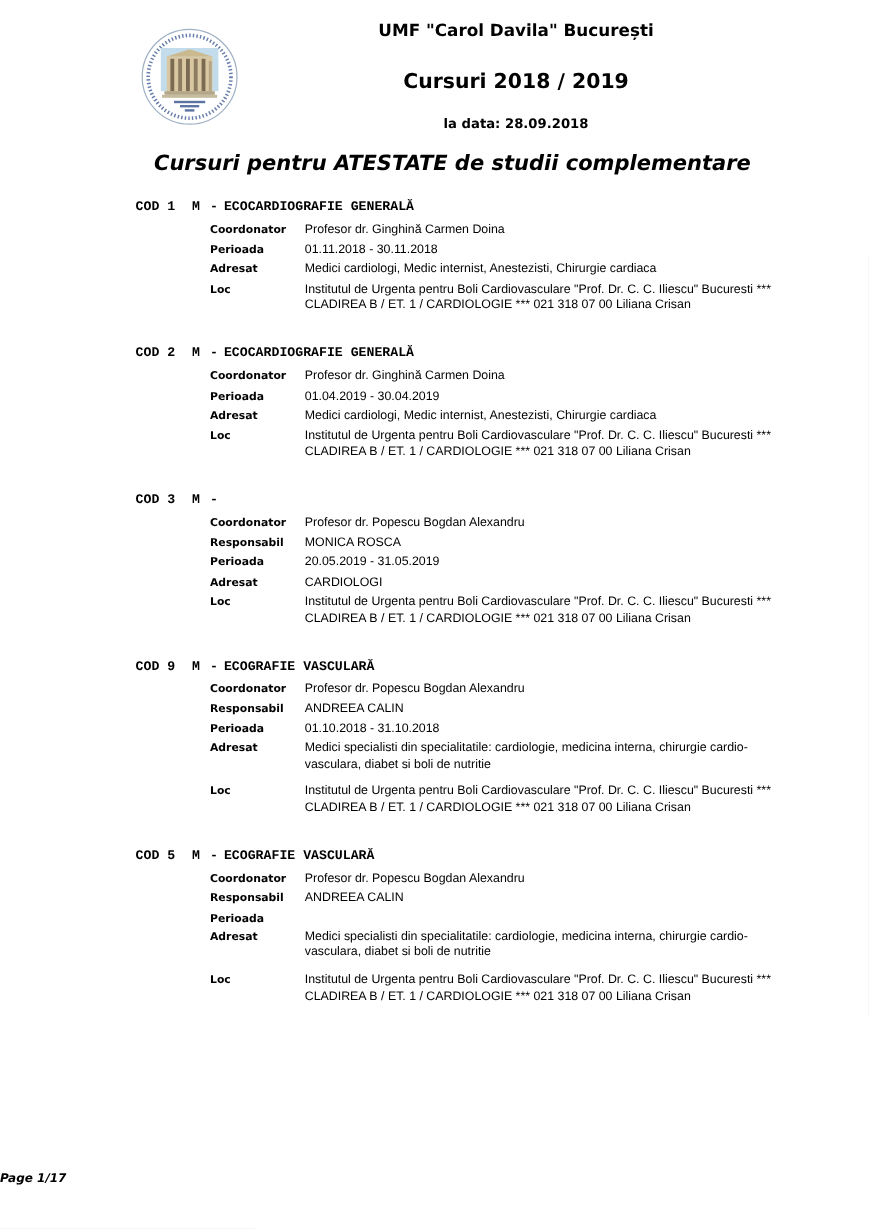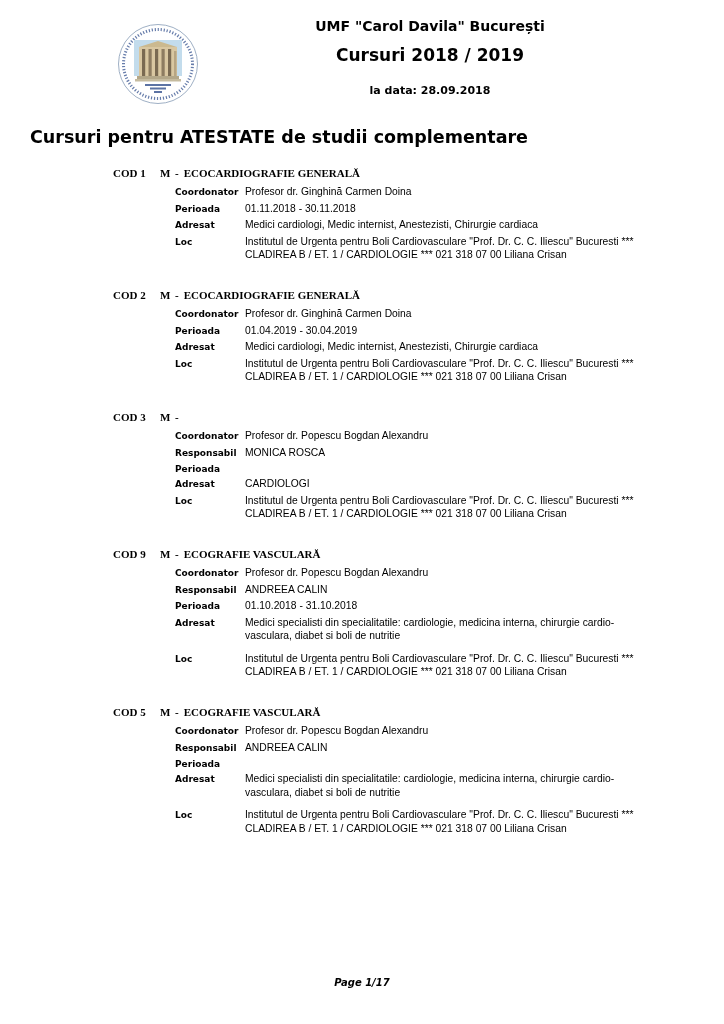--- a/index.html
+++ b/index.html
@@ -17,62 +17,61 @@
     position:absolute; left:117px; top:23px;
     width:82px; height:82px;
   }
   .header-text {
     position:absolute; left:230px; top:18px; width:400px;
     text-align:center;
     font-family:"DejaVu Sans", sans-serif;
     font-weight:bold;
   }
   .org-name   { font-size:14px; }
-  .header-title{ font-size:17px; margin-top:11px; }
+  .header-title{ font-size:17px; margin-top:24px; }
   .header-date { font-size:11px; margin-top:19px; }
   .page-title {
     position:absolute; top:127px; left:0; width:724px;
-    padding-left:30px;
-    font-family:"DejaVu Sans", sans-serif;
-    font-weight:bold; font-size:17.5px;
+    text-align:center; padding-left:30px;
+    font-family:"DejaVu Sans", sans-serif;
+    font-weight:bold; font-size:17.5px;font-style:italic;
   }
   .content {
     position:absolute; top:167px; left:113px; width:566px;
   }
   .section-title {
     font-family:"DejaVu Sans", sans-serif;
     font-weight:bold; font-size:13px;
     margin:0 0 7px 9px;
   }
   .entry { margin-bottom:27px; }
   .entry-head {
     display:flex; align-items:baseline;
-    font-family:Liberation Serif, serif;
+    font-family:Liberation Mono, monospace;
     font-weight:bold; font-size:11px;
   }
   .entry-head .code  { width:47px; flex:none; }
   .entry-head .etype { width:15px; flex:none; }
   .entry-head .sep   { margin-right:5px; flex:none; }
   .fields { margin-left:62px; margin-top:6px; }
-  .field-row { display:flex; margin-bottom:3px; }
+  .field-row { display:flex; margin-bottom:3px;justify-content:space-between; }
   .flabel {
     width:70px; flex:none;
     font-family:"DejaVu Sans", sans-serif;
     font-weight:bold; font-size:9px;
     padding-top:2px;
   }
   .fvalue {
     width:425px;
     font-size:10.3px; line-height:13.6px;
     white-space:pre-line;
   }
   .wrap2 + .field-row { margin-top:9px; }
   .page-footer {
     position:absolute; top:977px; left:0; width:724px;
-    text-align:center;
     font-family:"DejaVu Sans", sans-serif;
     font-weight:bold; font-style:italic; font-size:10px;
   }
 </style>
 </head>
 <body>
 
 <div class="page">
 
   <svg class="logo" viewBox="0 0 82 82" xmlns="http://www.w3.org/2000/svg">
@@ -185,20 +184,21 @@
     <span class="fvalue">Profesor dr. Popescu Bogdan Alexandru</span>
   </div>
 
   <div class="field-row">
     <span class="flabel">Responsabil</span>
     <span class="fvalue">MONICA ROSCA</span>
   </div>
 
   <div class="field-row">
     <span class="flabel">Perioada</span>
+    <span class="fvalue">20.05.2019 - 31.05.2019</span>
   </div>
 
   <div class="field-row">
     <span class="flabel">Adresat</span>
     <span class="fvalue">CARDIOLOGI</span>
   </div>
 
   <div class="field-row wrap2">
     <span class="flabel">Loc</span>
     <span class="fvalue">Institutul de Urgenta pentru Boli Cardiovasculare "Prof. Dr. C. C. Iliescu" Bucuresti ***

